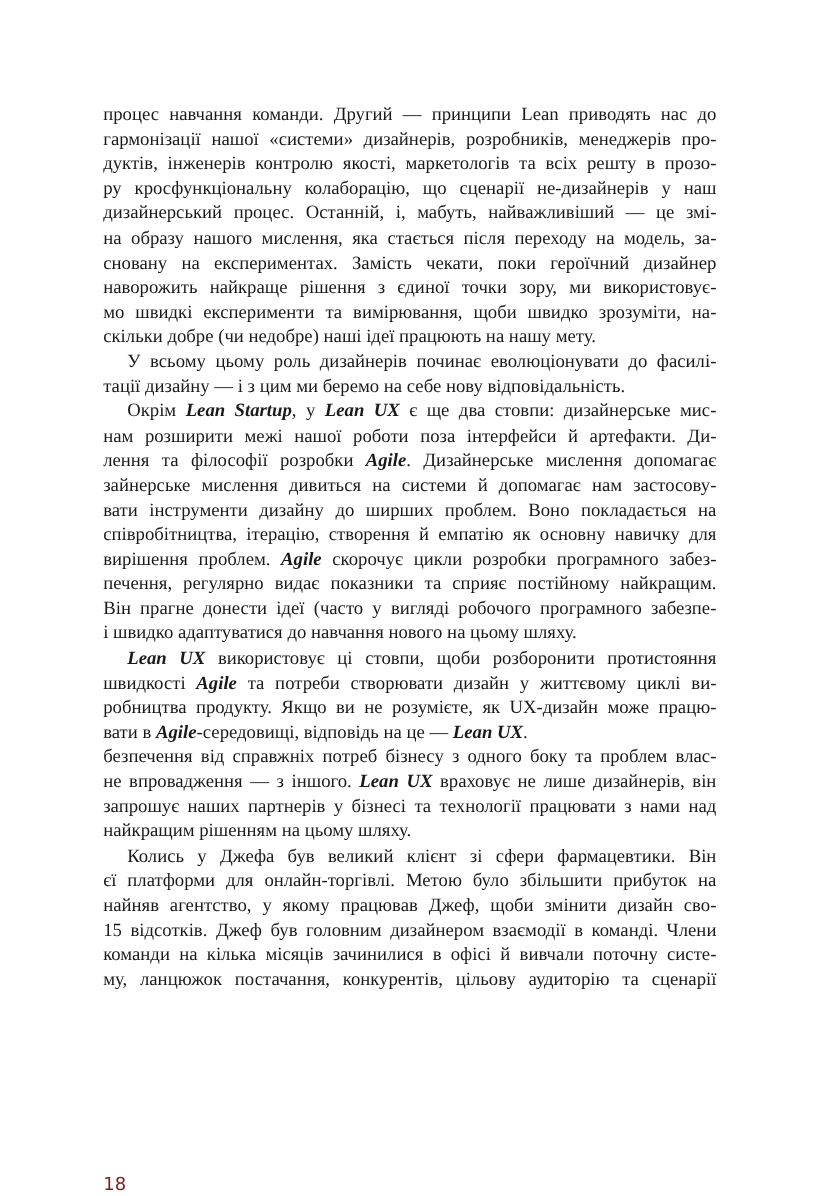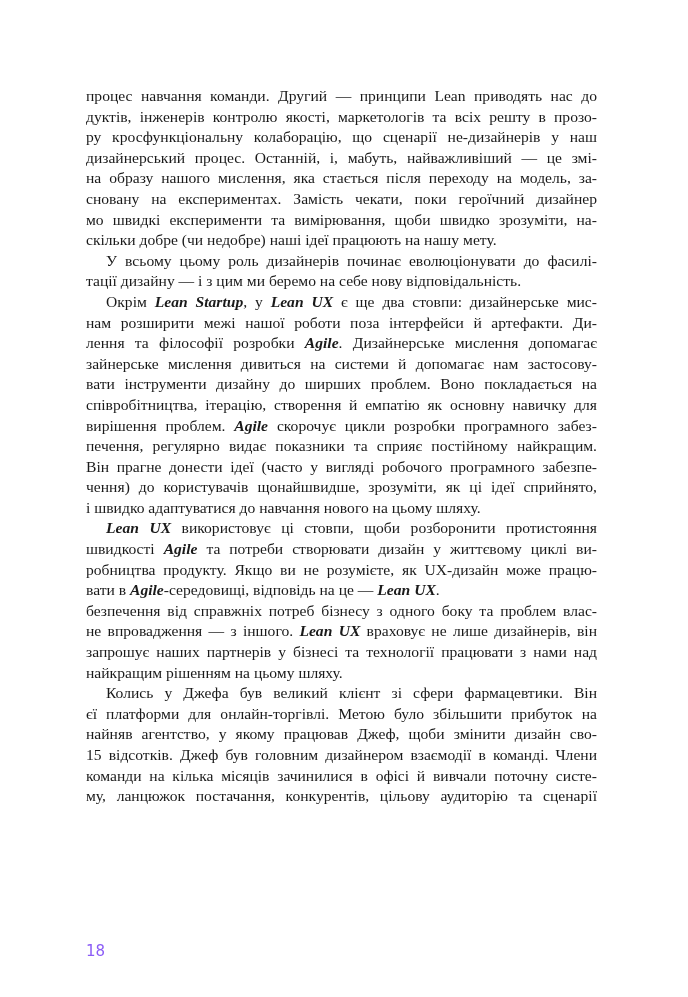--- a/index.html
+++ b/index.html
@@ -11,56 +11,57 @@
     font-size: 15.6px; color: #1a1a1a;
   }
   .line {
     display: block; height: 20.6px; line-height: 20.6px;
     white-space: nowrap; text-align: justify; text-align-last: justify;
     overflow: visible;
   }
   .line.end { text-align-last: left; }
   .line.indent { padding-left: 20px; }
   .page-number {
-    position: absolute; left: 86px; top: 942px;
+    position: absolute; left: 86px; top: 978px;
     font-family: "DejaVu Sans", "Liberation Sans", sans-serif;
-    font-size: 15px; color: #8b5cf6;
+    font-size: 15px; color: #7f1d1d;
   }
   i { font-style: italic; font-weight: bold; }
 </style>
 </head>
 <body>
 
 <div class="page">
   <div class="text-column" id="text-column">
       <div>
         <span class="line">процес навчання команди. Другий — принципи Lean приводять нас до</span>
+        <span class="line">гармонізації нашої «системи» дизайнерів, розробників, менеджерів про-</span>
         <span class="line">дуктів, інженерів контролю якості, маркетологів та всіх решту в прозо-</span>
         <span class="line">ру кросфункціональну колаборацію, що сценарії не-дизайнерів у наш</span>
         <span class="line">дизайнерський процес. Останній, і, мабуть, найважливіший — це змі-</span>
         <span class="line">на образу нашого мислення, яка стається після переходу на модель, за-</span>
         <span class="line">сновану на експериментах. Замість чекати, поки героїчний дизайнер</span>
+        <span class="line">наворожить найкраще рішення з єдиної точки зору, ми використовує-</span>
         <span class="line">мо швидкі експерименти та вимірювання, щоби швидко зрозуміти, на-</span>
         <span class="line end">скільки добре (чи недобре) наші ідеї працюють на нашу мету.</span>
       </div>
       <div>
         <span class="line indent">У всьому цьому роль дизайнерів починає еволюціонувати до фасилі-</span>
         <span class="line end">тації дизайну — і з цим ми беремо на себе нову відповідальність.</span>
       </div>
       <div>
         <span class="line indent">Окрім <i>Lean Startup</i>, у <i>Lean UX</i> є ще два стовпи: дизайнерське мис-</span>
         <span class="line">нам розширити межі нашої роботи поза інтерфейси й артефакти. Ди-</span>
         <span class="line">лення та філософії розробки <i>Agile</i>. Дизайнерське мислення допомагає</span>
         <span class="line">зайнерське мислення дивиться на системи й допомагає нам застосову-</span>
         <span class="line">вати інструменти дизайну до ширших проблем. Воно покладається на</span>
         <span class="line">співробітництва, ітерацію, створення й емпатію як основну навичку для</span>
         <span class="line">вирішення проблем. <i>Agile</i> скорочує цикли розробки програмного забез-</span>
         <span class="line">печення, регулярно видає показники та сприяє постійному найкращим.</span>
         <span class="line">Він прагне донести ідеї (часто у вигляді робочого програмного забезпе-</span>
-        <span class="line">чення) до користувачів щонайшвидше, зрозуміти, як ці ідеї сприйнято,</span>
         <span class="line end">і швидко адаптуватися до навчання нового на цьому шляху.</span>
       </div>
       <div>
         <span class="line indent"><i>Lean UX</i> використовує ці стовпи, щоби розборонити протистояння</span>
         <span class="line">швидкості <i>Agile</i> та потреби створювати дизайн у життєвому циклі ви-</span>
         <span class="line">робництва продукту. Якщо ви не розумієте, як UX-дизайн може працю-</span>
         <span class="line end">вати в <i>Agile</i>-середовищі, відповідь на це — <i>Lean UX</i>.</span>
       </div>
       <div>
         <span class="line">безпечення від справжніх потреб бізнесу з одного боку та проблем влас-</span>

